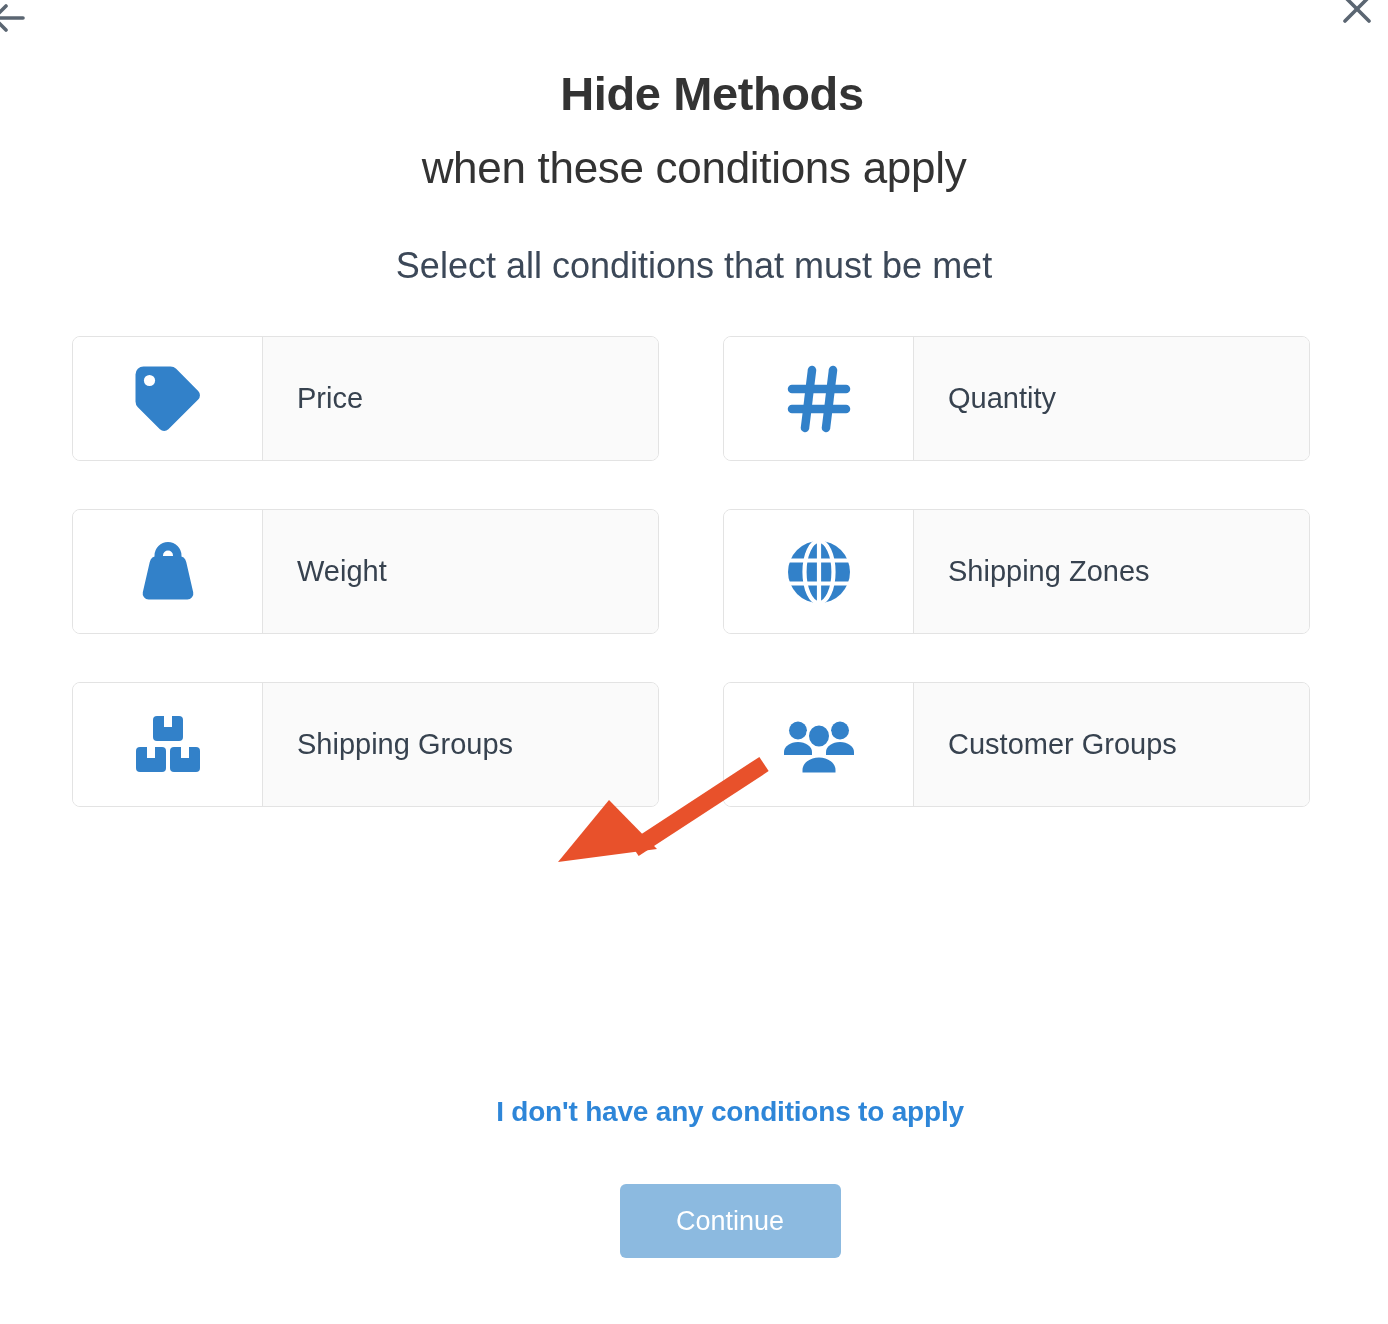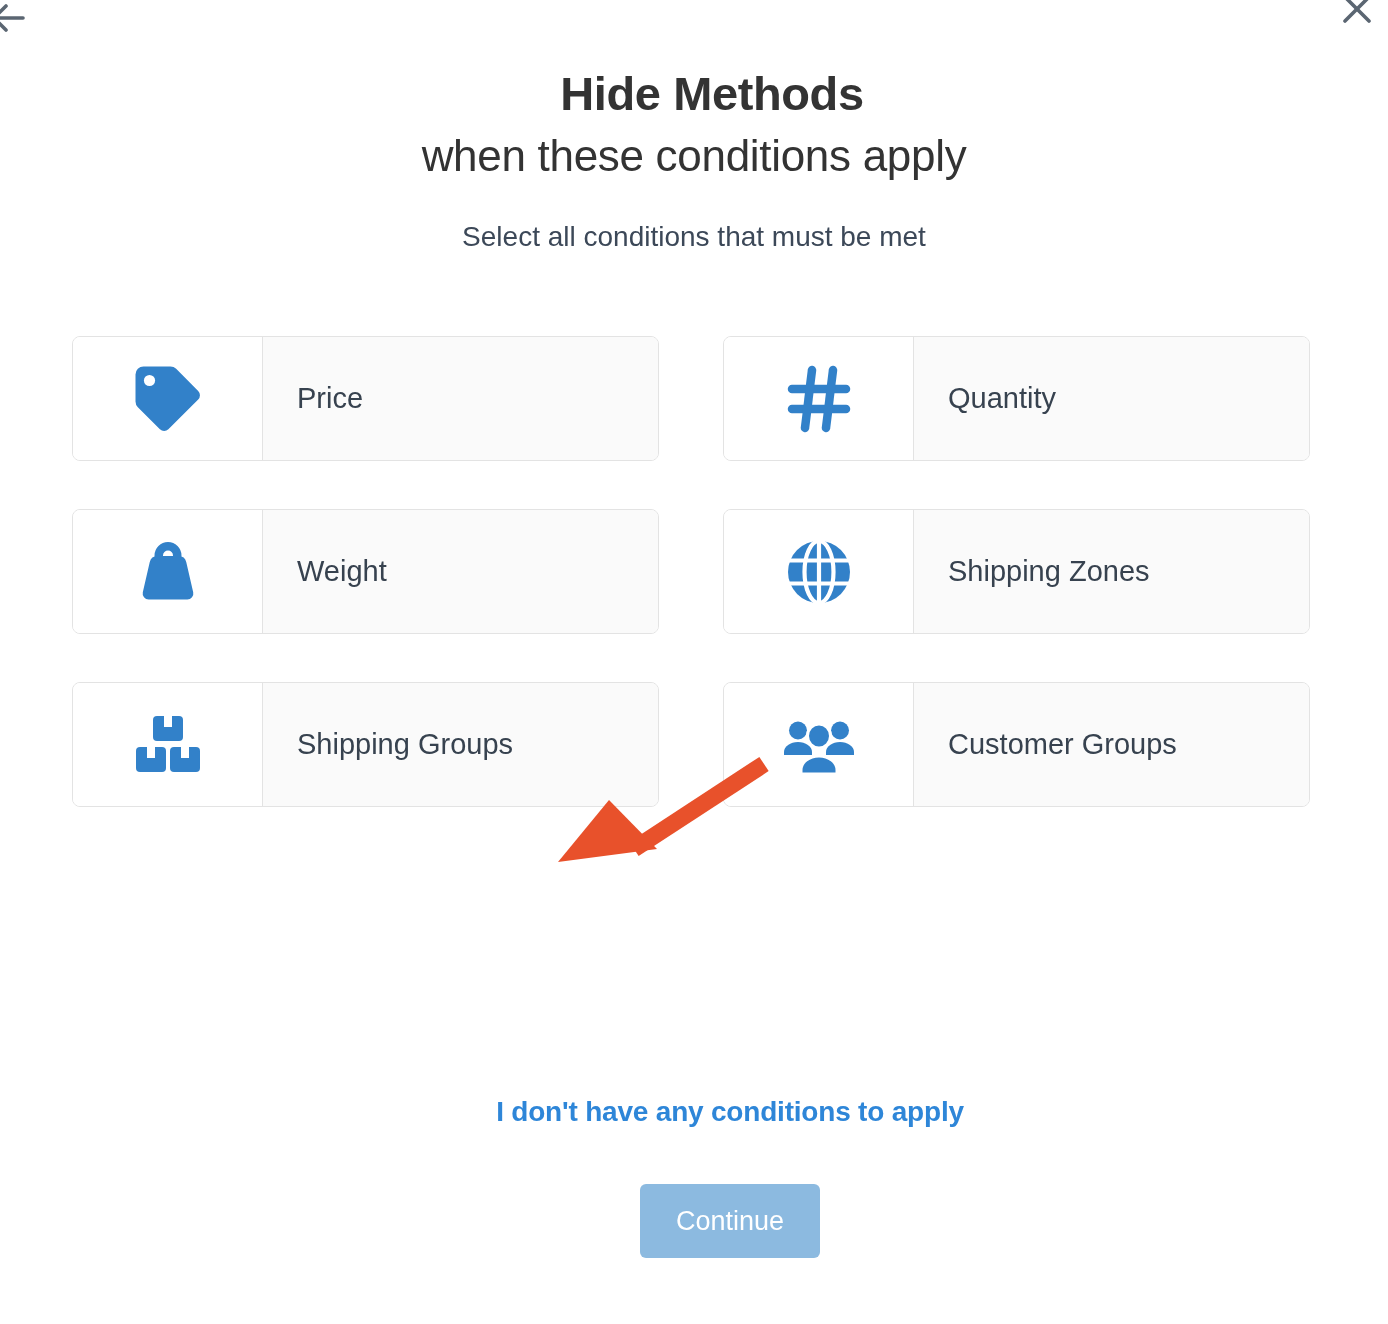--- a/index.html
+++ b/index.html
@@ -47,32 +47,32 @@
     margin: 0;
     padding-top: 68px;
     font-size: 47px;
     font-weight: bold;
     color: #333333;
     letter-spacing: -0.4px;
     line-height: 1.12;
     padding-left: 36px;
   }
   .title-sub {
-    margin: 0;
+    margin: 12px;
     padding-top: 10px;
     font-size: 44px;
     font-weight: normal;
     color: #333333;
     letter-spacing: -0.3px;
     line-height: 1.12;
   }
   .subtitle {
     margin: 0;
     padding-top: 41px;
-    font-size: 28px;
+    font-size: 36px;
     font-weight: normal;
     color: #3c4858;
     letter-spacing: 0px;
   }
 
   
   .grid {
     position: absolute;
     left: 72px;
     top: 336px;
@@ -141,21 +141,21 @@
     color: #2e86d8;
     text-decoration: none;
     cursor: pointer;
     letter-spacing: -0.2px;
   }
   .continue-wrap {
     margin-top: 56px;
   }
   .continue-btn {
     display: inline-block;
-    width: 180px;
+    width: 221px;
     height: 74px;
     line-height: 74px;
     background: #8cbae0;
     color: #ffffff;
     font-size: 27px;
     font-family: "Liberation Sans", sans-serif;
     border: none;
     border-radius: 6px;
     cursor: pointer;
     padding: 0;

